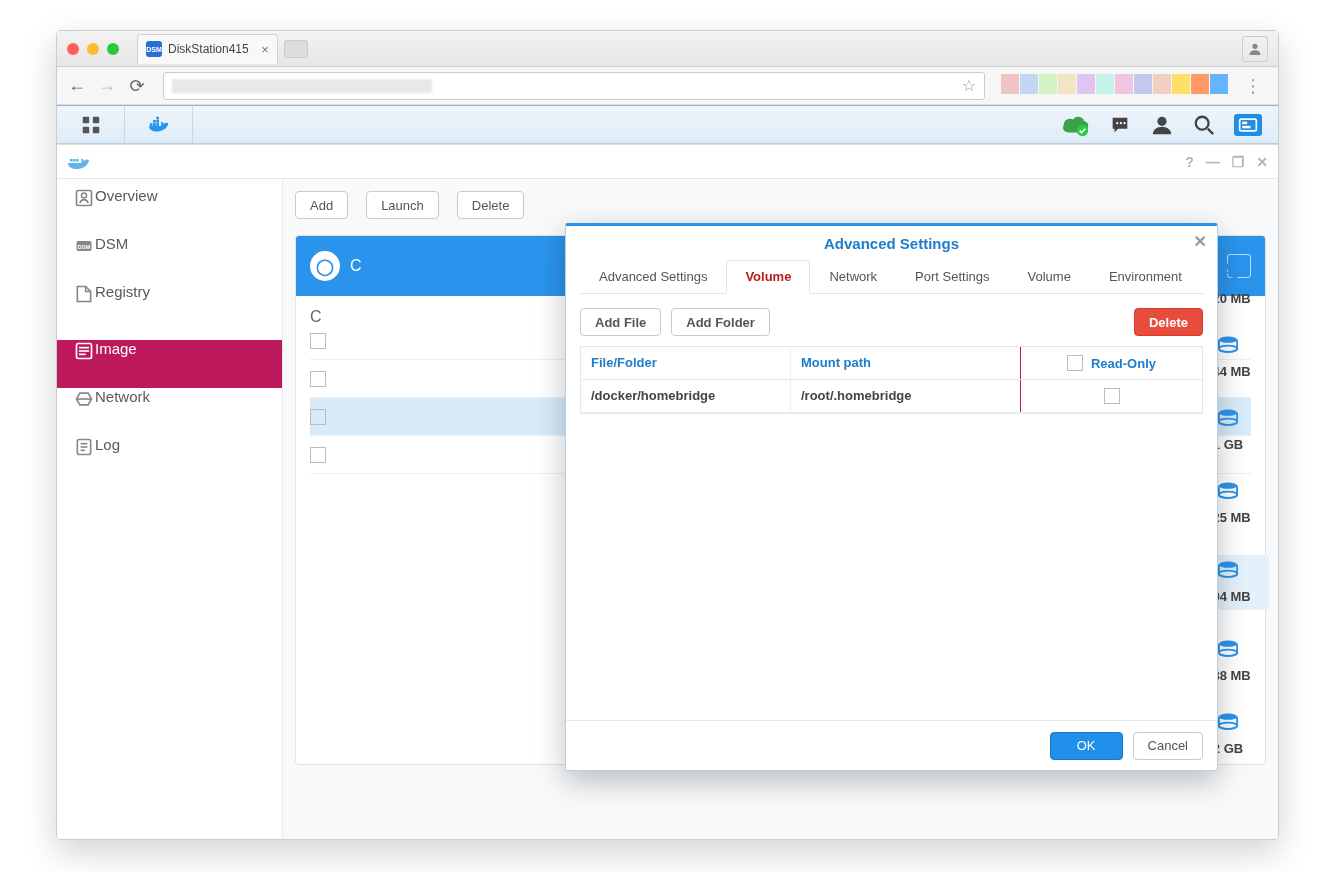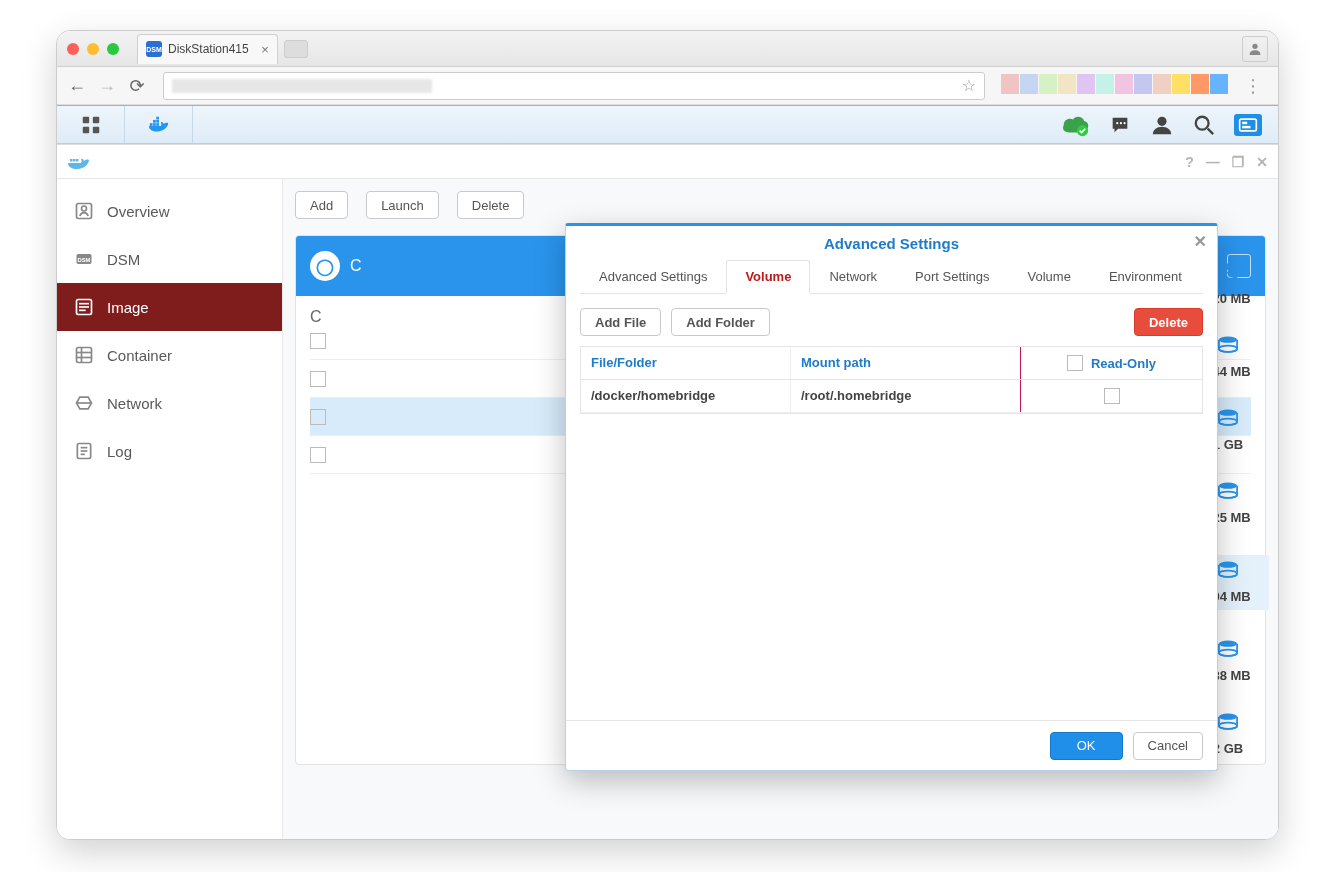--- a/index.html
+++ b/index.html
@@ -1,19 +1,19 @@
 <!DOCTYPE html>
 <html><head>
 <meta charset="utf-8">
 <style>
 * { box-sizing: border-box; margin: 0; padding: 0; font-family: "Helvetica Neue", Arial, sans-serif; }
 body { background: #fff; width: 1335px; height: 872px; position: relative; overflow: hidden; }
 
 
-.chrome-window { position: absolute; left: 56px; top: 30px; width: 1223px; height: 810px; border: 1px solid #ccc; border-radius: 14px; box-shadow: 0 12px 34px rgba(0,0,0,.18); background: #fff; overflow: hidden; }
+.chrome-window { position: absolute; left: 56px; top: 30px; width: 1223px; height: 810px; border: 1px solid #ccc; border-radius: 5px; box-shadow: 0 12px 34px rgba(0,0,0,.18); background: #fff; overflow: hidden; }
 .titlebar { height: 36px; background: linear-gradient(#f3f3f3,#e6e6e6); border-bottom: 1px solid #d0d0d0; display: flex; align-items: center; padding-left: 10px; }
 .traffic { display: flex; gap: 8px; }
 .dot { width: 12px; height: 12px; border-radius: 50%; }
 .dot.red { background: #ff5f57; }
 .dot.yellow { background: #ffbd2e; }
 .dot.green { background: #28c940; }
 .tab { margin-left: 18px; display: flex; align-items: center; height: 30px; background: #f8f8f8; border: 1px solid #d0d0d0; border-bottom: none; border-radius: 4px 4px 0 0; padding: 0 28px 0 8px; position: relative; font-size: 12px; color: #444; }
 .tab .favicon { width: 16px; height: 16px; background: #2a6fd4; border-radius: 3px; margin-right: 6px; color: #fff; font-size: 7px; display: flex; align-items: center; justify-content: center; font-weight: bold; }
 .tab .close { position: absolute; right: 8px; font-size: 13px; color: #777; }
 .newtab { width: 24px; height: 18px; margin-left: 6px; background: #ddd; border-radius: 3px; border: 1px solid #ccc; }
@@ -46,22 +46,22 @@
 
 
 .docker-win { position: absolute; left: 0; right: 0; top: 38px; bottom: 0; background: #fff; border-top: 1px solid #ddd; }
 .docker-titlebar { height: 34px; display: flex; align-items: center; border-bottom: 1px solid #e6e6e6; padding: 0 10px; font-size: 14px; color: #555; font-weight: bold; }
 .docker-titlebar .whale-sm { width: 24px; height: 18px; margin-right: 8px; }
 .docker-titlebar .center { position: absolute; left: 0; right: 0; text-align: center; pointer-events: none; }
 .win-controls { margin-left: auto; display: flex; gap: 12px; color: #b4b4b4; font-size: 14px; }
 
 .docker-body { display: flex; height: calc(100% - 34px); }
 .docker-sidebar { width: 226px; border-right: 1px solid #e9e9e9; padding-top: 8px; }
-.sb-item { height: 48px; display: flex; align-items: center; padding: 0 16px; gap: 12px; color: #5a5a5a; font-size: 15px; cursor: pointer; }
-.sb-item.active { background: #7f1d1d; color: #fff; }
+.sb-item { height: 48px; display: flex; align-items: flex-start; padding: 0 16px; color: #5a5a5a; font-size: 15px; cursor: pointer; }
+.sb-item.active { background: #be185d; color: #fff; margin-top: 9px; }
 .sb-item .ico { width: 22px; height: 22px; display: flex; align-items: center; justify-content: center; }
 .sb-item .ico svg { width: 20px; height: 20px; }
 
 .docker-main { flex: 1; background: #f7f9fb; padding: 12px 12px 12px 12px; position: relative; }
 .btn-row { display: flex; gap: 18px; margin-bottom: 16px; }
 .sbtn { height: 28px; padding: 0 14px; background: #fff; border: 1px solid #c9c9c9; border-radius: 4px; font-size: 13px; color: #555; display: flex; align-items: center; cursor: pointer; }
 
 .image-panel { background: #fff; border: 1px solid #e3e3e3; border-radius: 4px; height: 530px; position: relative; overflow: hidden; }
 .img-header { background: #2a94ed; color: #fff; height: 60px; display: flex; align-items: center; padding: 0 14px; }
 .img-header .search-right { margin-left: auto; display:flex; align-items:center; }
@@ -239,41 +239,39 @@
           </div>
           <div class="sb-item">
             <span class="ico">
                 <svg viewBox="0 0 24 24">
                   <rect x="3" y="6" width="18" height="12" rx="2" fill="#888"></rect>
                   <text x="12" y="15" font-size="7" fill="#fff" text-anchor="middle" font-weight="bold">DSM</text>
                 </svg>
               </span>
             <span>DSM</span>
           </div>
+          <div class="sb-item">
+            <span class="ico">
+                <svg viewBox="0 0 24 24" fill="none" stroke="#888" stroke-width="2">
+                  <path d="M14 3v6h6"></path>
+                  <path d="M20 9v12H4V3h10l6 6z"></path>
+                </svg>
+              </span>
+            <span>Registry</span>
+          </div>
           <div class="sb-item active">
             <span class="ico">
                 <svg viewBox="0 0 24 24" fill="#fff">
                   <rect x="3" y="3" width="18" height="18" rx="2" fill="none" stroke="#fff" stroke-width="2"></rect>
                   <rect x="6" y="7" width="12" height="2"></rect>
                   <rect x="6" y="11" width="12" height="2"></rect>
                   <rect x="6" y="15" width="8" height="2"></rect>
                 </svg>
               </span>
             <span>Image</span>
-          </div>
-          <div class="sb-item">
-            <span class="ico">
-                <svg viewBox="0 0 24 24" fill="none" stroke="#888" stroke-width="2">
-                  <rect x="3" y="3" width="18" height="18" rx="2"></rect>
-                  <line x1="3" y1="9" x2="21" y2="9"></line>
-                  <line x1="3" y1="15" x2="21" y2="15"></line>
-                  <line x1="9" y1="3" x2="9" y2="21"></line>
-                </svg>
-              </span>
-            <span>Container</span>
           </div>
           <div class="sb-item">
             <span class="ico">
                 <svg viewBox="0 0 24 24" fill="none" stroke="#888" stroke-width="2">
                   <path d="M3 12l4-7h10l4 7-4 7H7z"></path>
                   <path d="M3 12h18"></path>
                 </svg>
               </span>
             <span>Network</span>
           </div>

